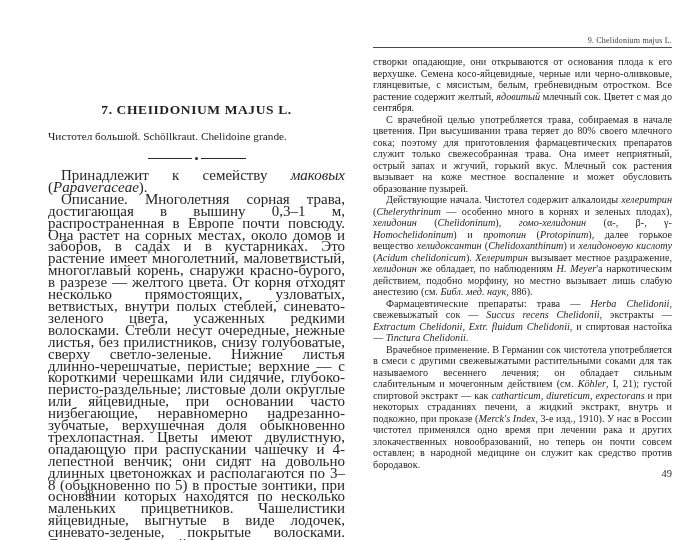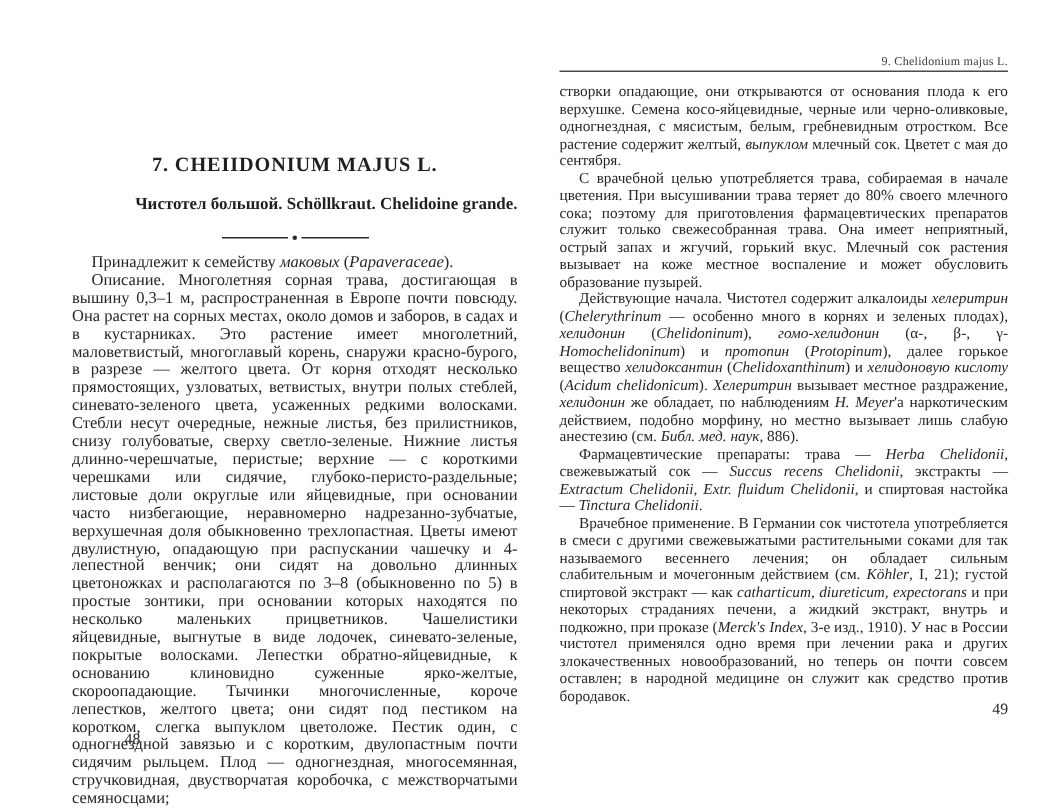--- a/index.html
+++ b/index.html
@@ -13,22 +13,22 @@
   .spread { position: relative; width: 694px; height: 540px; background: #ffffff; }
 
   
   .page-left { position: absolute; left: 48px; top: 16px; width: 297px; }
   .lp-title {
     margin-top: 86px; text-align: center;
     font-weight: bold; font-size: 13.5px; letter-spacing: 0.6px;
     color: #1f1f1f;
   }
   .lp-subtitle {
-    margin-top: 12px; text-align: right;
-    font-weight: bold; font-size: 11.3px; color: #1f1f1f;
+    margin-top: 12px; text-align: left;
+    font-weight: normal; font-size: 11.3px; color: #1f1f1f;
   }
   .divider {
     margin: 15px auto 0 auto; width: 98px;
     display: flex; align-items: center; justify-content: center;
   }
   .divider .line { flex: 1; border-top: 1.2px solid #2a2a2a; }
   .divider .dot { width: 3px; height: 3px; background: #2a2a2a; border-radius: 50%; margin: 0 3px; }
 
   .lp-body { margin-top: 10px; }
 
@@ -36,21 +36,21 @@
   .page-right { position: absolute; left: 373px; top: 0; width: 299px; }
   .rp-header {
     margin-top: 36px; text-align: right;
     font-size: 8px; color: #3a3a3a; letter-spacing: 0.2px;
   }
   .rp-rule { border-bottom: 1.2px solid #4a4a4a; margin-top: 2px; }
   .rp-body { margin-top: 8px; }
 
   
   .body-text p.para { margin: 0; text-align: justify; }
-  .lp-body p.para { font-size: 11px; line-height: 11.9px; }
+  .lp-body p.para { font-size: 15px; line-height: 11.9px; }
   .rp-body p.para { font-size: 10.2px; line-height: 11.5px; }
   p.para.indent { text-indent: 13px; }
   .b { font-weight: normal; }
   .i { font-style: italic; }
 
   
   .pageno { position: absolute; font-size: 10.5px; color: #2a2a2a; }
   .pageno-left { left: 48px; top: 488px; margin-left: 35px; }
   .pageno-right { left: 373px; width: 299px; top: 468px; text-align: right; }
 </style>
@@ -70,21 +70,21 @@
     <div class="lp-body body-text">
         <p class="para indent"><span class="b">Принадлежит</span><span> к семейству </span><span class="i">маковых</span><span> (</span><span class="i">Papaveraceae</span><span>).</span></p>
         <p class="para indent"><span class="b">Описание.</span><span> Многолетняя сорная трава, достигающая в вышину 0,3–1 м, распространенная в Европе почти повсюду. Она растет на сорных местах, около домов и заборов, в садах и в кустарниках. Это растение имеет многолетний, маловетвистый, многоглавый корень, снаружи красно-бурого, в разрезе — желтого цвета. От корня отходят несколько прямостоящих, узловатых, ветвистых, внутри полых стеблей, синевато-зеленого цвета, усаженных редкими волосками. Стебли несут очередные, нежные листья, без прилистников, снизу голубоватые, сверху светло-зеленые. Нижние листья длинно-черешчатые, перистые; верхние — с короткими черешками или сидячие, глубоко-перисто-раздельные; листовые доли округлые или яйцевидные, при основании часто низбегающие, неравномерно надрезанно-зубчатые, верхушечная доля обыкновенно трехлопастная. Цветы имеют двулистную, опадающую при распускании чашечку и 4-лепестной венчик; они сидят на довольно длинных цветоножках и располагаются по 3–8 (обыкновенно по 5) в простые зонтики, при основании которых находятся по несколько маленьких прицветников. Чашелистики яйцевидные, выгнутые в виде лодочек, синевато-зеленые, покрытые волосками. Лепестки обратно-яйцевидные, к основанию клиновидно суженные ярко-желтые, скороопадающие. Тычинки многочисленные, короче лепестков, желтого цвета; они сидят под пестиком на коротком, слегка выпуклом цветоложе. Пестик один, с одногнездной завязью и с коротким, двулопастным почти сидячим рыльцем. Плод — одногнездная, многосемянная, стручковидная, двустворчатая коробочка, с межстворчатыми семяносцами;</span></p>
       </div>
   </div>
 
   <div class="page-right">
     <div class="rp-header">9. Chelidonium majus L.</div>
     <div class="rp-rule"></div>
     <div class="rp-body body-text">
-        <p class="para"><span>створки опадающие, они открываются от основания плода к его верхушке. Семена косо-яйцевидные, черные или черно-оливковые, одногнездная, с мясистым, белым, гребневидным отростком. Все растение содержит желтый, </span><span class="i">выпуклом</span><span> млечный сок. Цветет с мая до сентября.</span></p>
+        <p class="para"><span>створки опадающие, они открываются от основания плода к его верхушке. Семена косо-яйцевидные, черные или черно-оливковые, глянцевитые, с мясистым, белым, гребневидным отростком. Все растение содержит желтый, </span><span class="i">ядовитый</span><span> млечный сок. Цветет с мая до сентября.</span></p>
         <p class="para indent"><span class="b">С врачебной целью употребляется</span><span> трава, собираемая в начале цветения. При высушивании трава теряет до 80% своего млечного сока; поэтому для приготовления фармацевтических препаратов служит только свежесобранная трава. Она имеет неприятный, острый запах и жгучий, горький вкус. Млечный сок растения вызывает на коже местное воспаление и может обусловить образование пузырей.</span></p>
         <p class="para indent"><span class="b">Действующие начала.</span><span> Чистотел содержит алкалоиды </span><span class="i">хелеритрин</span><span> (</span><span class="i">Chelerythrinum</span><span> — особенно много в корнях и зеленых плодах), </span><span class="i">хелидонин</span><span> (</span><span class="i">Chelidoninum</span><span>), </span><span class="i">гомо-хелидонин</span><span> (α-, β-, γ-</span><span class="i">Homochelidoninum</span><span>) и </span><span class="i">протопин</span><span> (</span><span class="i">Protopinum</span><span>), далее горькое вещество </span><span class="i">хелидоксантин</span><span> (</span><span class="i">Chelidoxanthinum</span><span>) и </span><span class="i">хелидоновую кислоту</span><span> (</span><span class="i">Acidum chelidonicum</span><span>). </span><span class="i">Хелеритрин</span><span> вызывает местное раздражение, </span><span class="i">хелидонин</span><span> же обладает, по наблюдениям </span><span class="i">H. Meyer</span><span>'а наркотическим действием, подобно морфину, но местно вызывает лишь слабую анестезию (см. </span><span class="i">Библ. мед. наук</span><span>, 886).</span></p>
         <p class="para indent"><span class="b">Фармацевтические препараты</span><span>: трава — </span><span class="i">Herba Chelidonii</span><span>, свежевыжатый сок — </span><span class="i">Succus recens Chelidonii</span><span>, экстракты — </span><span class="i">Extractum Chelidonii, Extr. fluidum Chelidonii</span><span>, и спиртовая настойка — </span><span class="i">Tinctura Chelidonii</span><span>.</span></p>
         <p class="para indent"><span class="b">Врачебное применение.</span><span> В Германии сок чистотела употребляется в смеси с другими свежевыжатыми растительными соками для так называемого весеннего лечения; он обладает сильным слабительным и мочегонным действием (см. </span><span class="i">Köhler</span><span>, I, 21); густой спиртовой экстракт — как </span><span class="i">catharticum, diureticum, expectorans</span><span> и при некоторых страданиях печени, а жидкий экстракт, внутрь и подкожно, при проказе (</span><span class="i">Merck's Index</span><span>, 3-е изд., 1910). У нас в России чистотел применялся одно время при лечении рака и других злокачественных новообразований, но теперь он почти совсем оставлен; в народной медицине он служит как средство против бородавок.</span></p>
       </div>
   </div>
 
   <div class="pageno pageno-left">48</div>
   <div class="pageno pageno-right">49</div>
 

